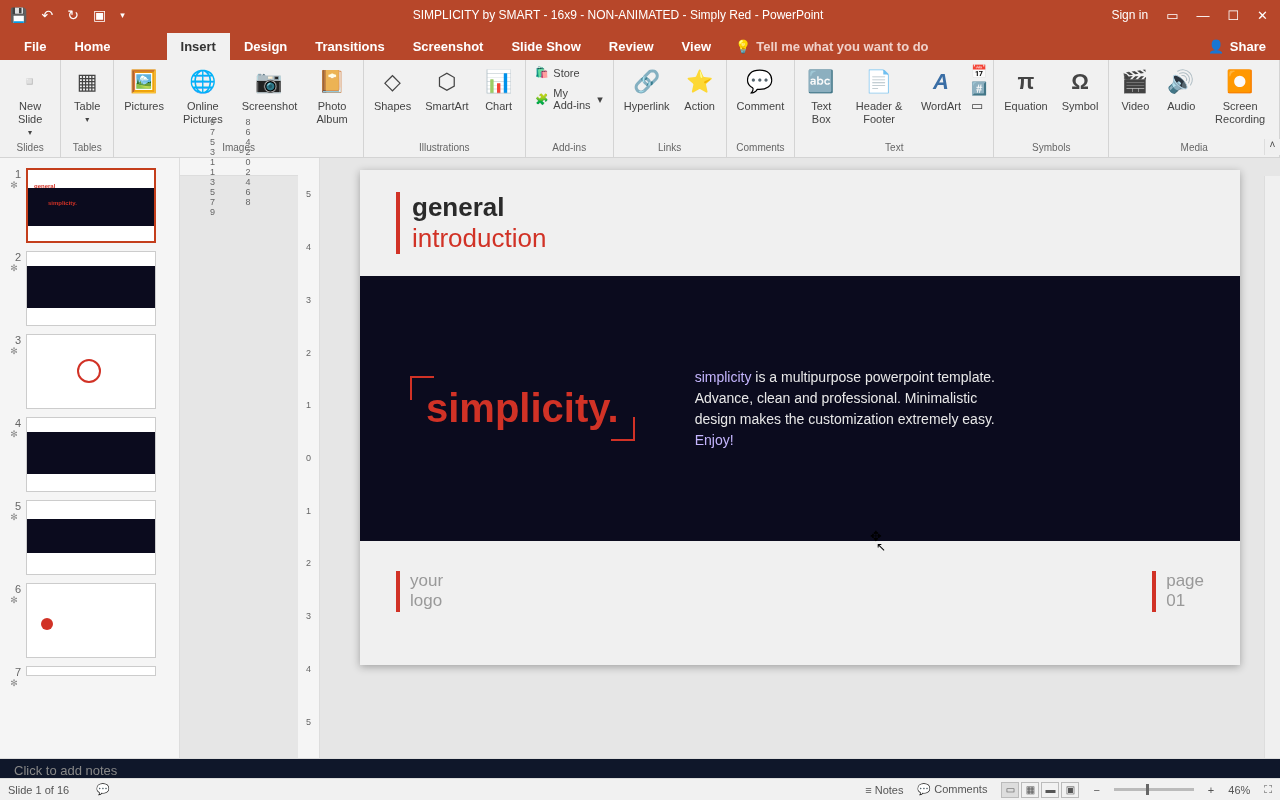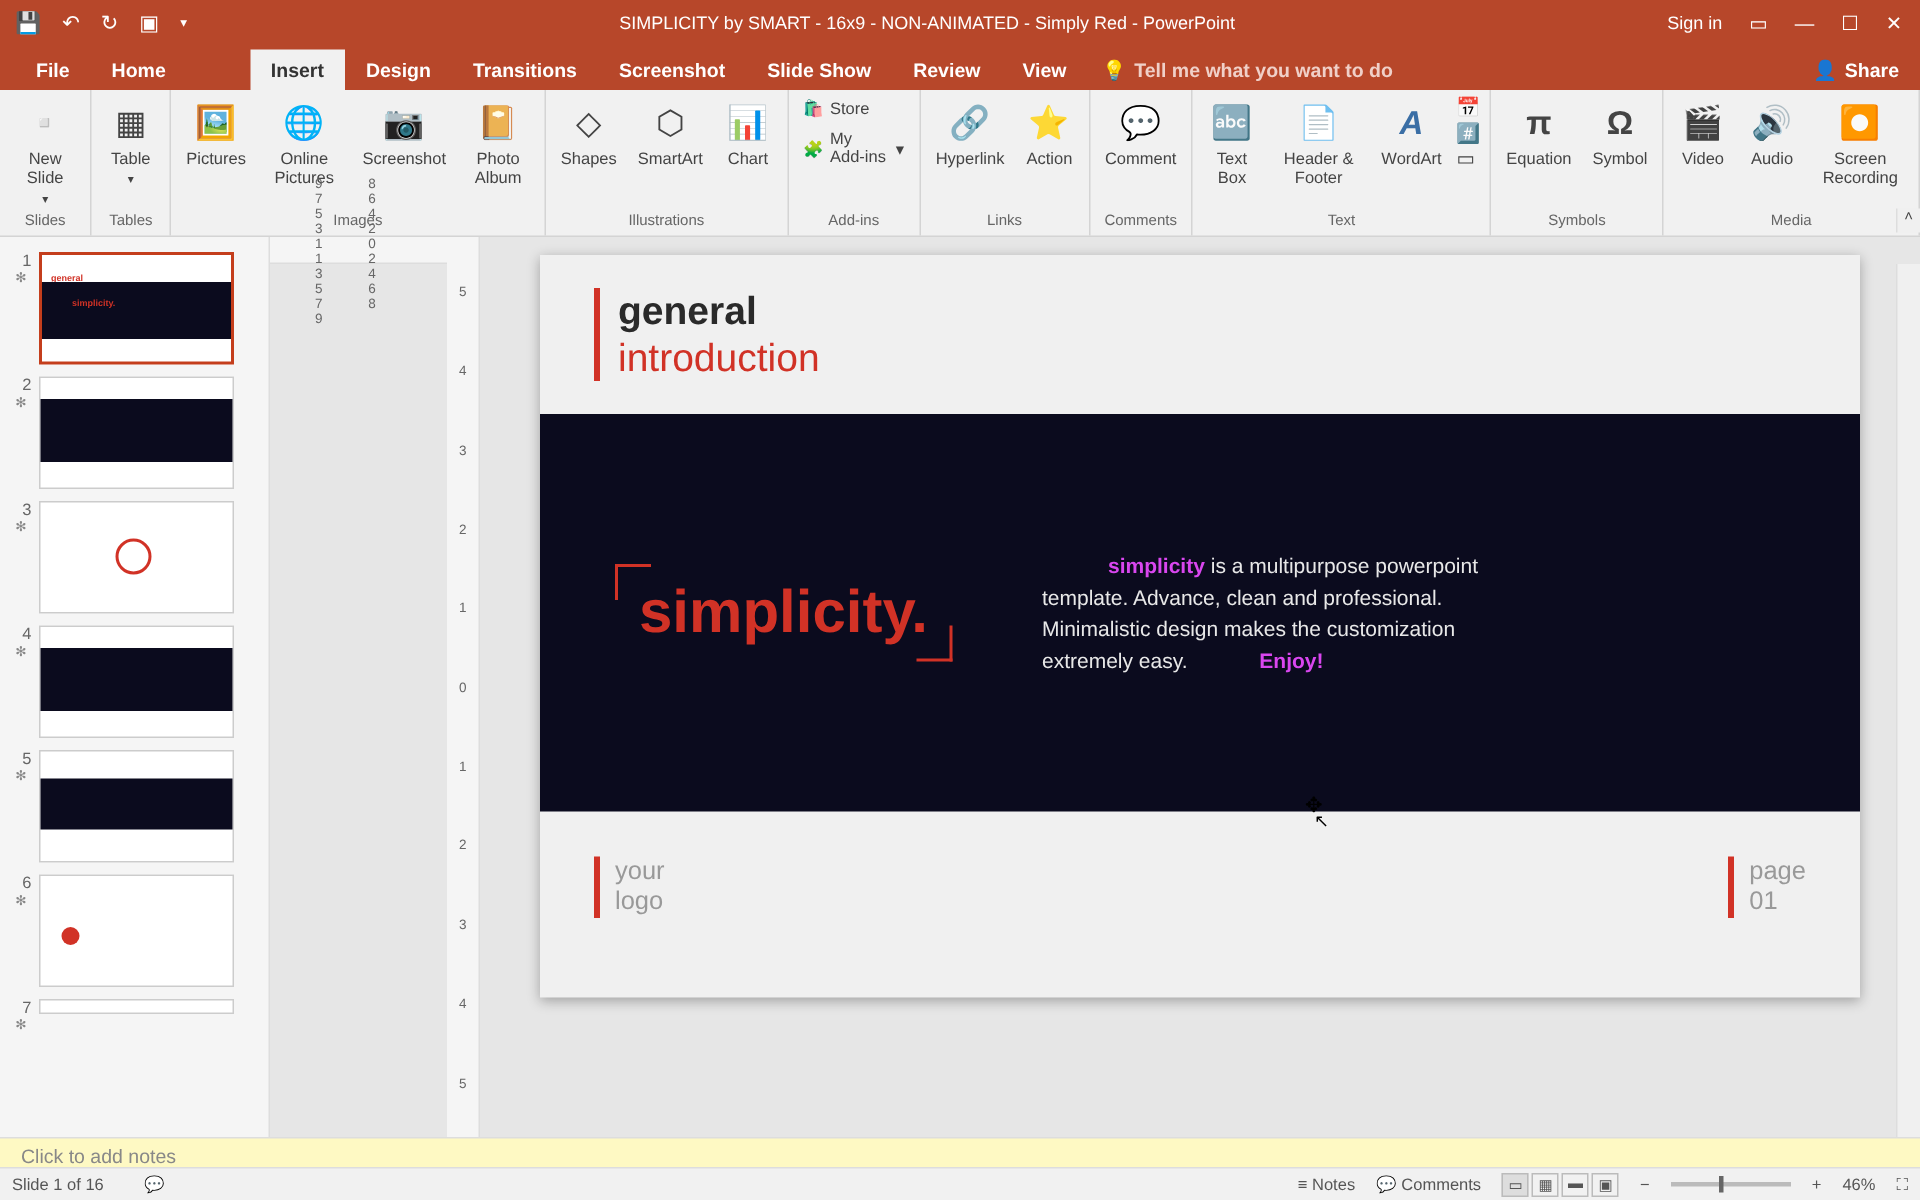--- a/index.html
+++ b/index.html
@@ -51,26 +51,26 @@
 .slide-header { padding: 22px 36px; }
 .slide-header .accent-bar { border-left: 4px solid #d13226; padding-left: 12px; }
 .slide-header .line1 { font-size: 26px; font-weight: 600; color: #2a2a2a; }
 .slide-header .line2 { font-size: 26px; font-weight: 400; color: #d13226; }
 .slide-dark { background: #0b0b1e; height: 265px; display: flex; align-items: center; padding: 0 50px; gap: 60px; }
 .brand-box { position: relative; padding: 10px 16px; }
 .brand-box .tl { position:absolute; top:0; left:0; width:24px; height:24px; border-top:2px solid #d13226; border-left:2px solid #d13226;}
 .brand-box .br { position:absolute; bottom:0; right:0; width:24px; height:24px; border-bottom:2px solid #d13226; border-right:2px solid #d13226;}
 .brand-text { font-size: 40px; font-weight: 700; color: #d13226; }
 .desc { color: #e8e8e8; font-size: 14px; line-height: 1.5; max-width: 310px; }
-.desc .hl { color: #d946ef; font-weight: 700; margin-left: 44px; }
+.desc .hl { color: #c4b5fd; font-weight: 400; }
 .slide-footer { display: flex; justify-content: space-between; padding: 30px 36px 0; }
 .foot-item { border-left: 4px solid #d13226; padding-left: 10px; color: #999; font-size: 17px; line-height:1.2; font-weight:500;}
 
 
-.notes { height: 20px; background: #fef9c3; border-top: 1px solid #ddd; padding: 4px 14px; color: #888; font-size: 13px; }
+.notes { height: 20px; background: #0f172a; border-top: 1px solid #ddd; padding: 4px 14px; color: #888; font-size: 13px; }
 
 
 .statusbar { height: 22px; background: #f1f1f1; border-top: 1px solid #ddd; display: flex; align-items: center; font-size: 11px; color: #555; padding: 0 8px; }
 .statusbar .left { flex: 1; display: flex; gap: 27px; align-items: center; }
 .statusbar .right { display: flex; gap: 14px; align-items: center; }
 .view-btns { display:flex; gap:2px;}
 .view-btns span { width:18px; height:16px; border:1px solid #bbb; display:flex; align-items:center; justify-content:center; font-size:10px;}
 .zoom-slider { width:80px; height:3px; background:#bbb; position:relative;}
 .zoom-slider::after{content:'';position:absolute;left:40%;top:-4px;width:3px;height:11px;background:#666;}
 

